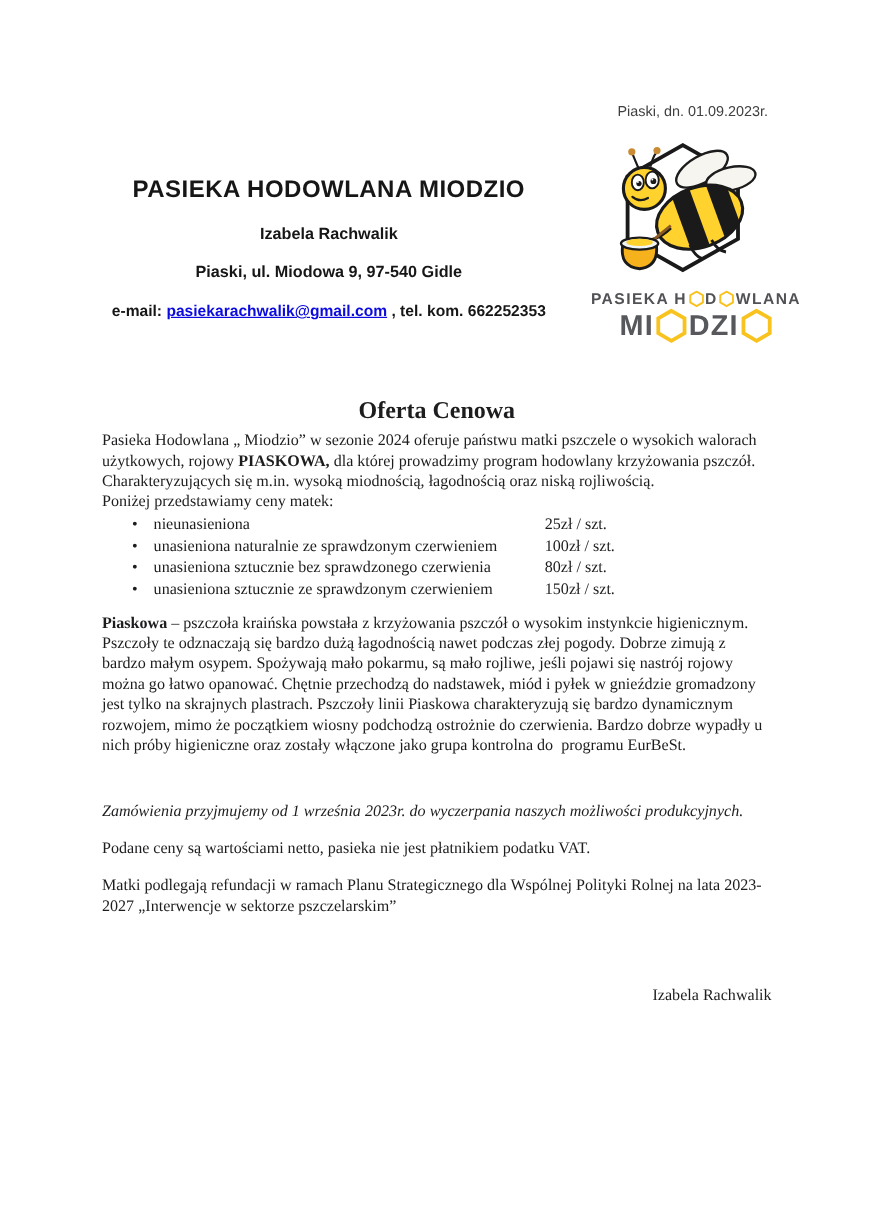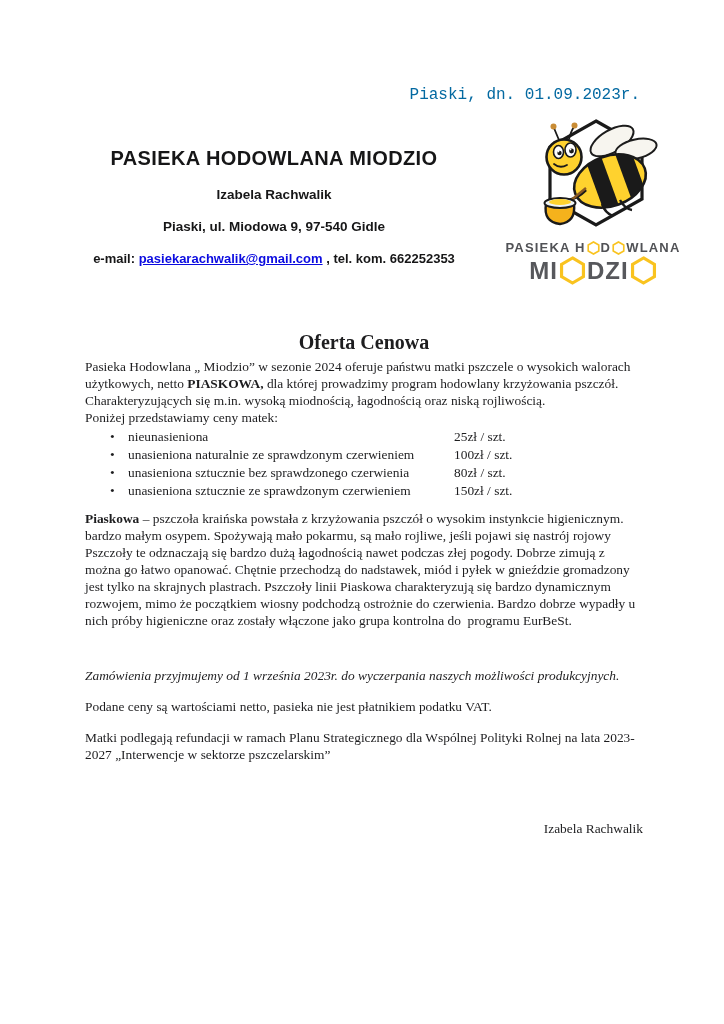--- a/index.html
+++ b/index.html
@@ -1,32 +1,32 @@
 <!DOCTYPE html>
 <html lang="pl"><head>
 <meta charset="utf-8">
 <style>
   html,body{margin:0;padding:0;background:#ffffff;}
   .page{position:relative;width:724px;height:1024px;background:#ffffff;overflow:hidden;
         font-family:"Liberation Serif",serif;color:#1d1d1f;}
 
   
-  .date{position:absolute;top:86px;right:84px;font-family:Liberation Mono, monospace;
-        font-size:16px;color:#0369a1;white-space:pre;}
+  .date{position:absolute;top:86px;right:84px;font-family:Liberation Sans, sans-serif;
+        font-size:12px;color:#404040;white-space:pre;}
 
   
   .letterhead{position:absolute;top:147px;left:85px;width:378px;text-align:center;
               font-family:"Liberation Sans",sans-serif;font-weight:bold;color:#161617;}
   .company{font-size:20px;letter-spacing:.4px;margin:0 0 17px 0;white-space:pre;}
   .owner,.address{font-size:13.5px;margin:0 0 17px 0;white-space:pre;}
   .emailline{font-size:13px;white-space:pre;}
   .emailline a{color:#0b0be0;text-decoration:underline;cursor:pointer;margin-top:24px;}
 
   
-  .logo{position:absolute;top:118px;left:492px;width:202px;text-align:center;}
+  .logo{position:absolute;top:118px;left:479px;width:202px;text-align:left;}
   .logo-line1{display:flex;align-items:center;justify-content:center;gap:1px;
               font-family:"Liberation Sans",sans-serif;font-weight:bold;font-size:13px;
               letter-spacing:1.2px;color:#515256;margin-top:2px;white-space:pre;}
   .logo-line2{display:flex;align-items:center;justify-content:center;gap:1px;
               font-family:"Liberation Sans",sans-serif;font-weight:bold;font-size:24px;
               letter-spacing:1px;color:#57585c;margin-top:1px;white-space:pre;}
   .hex-sm{width:13px;height:14px;display:inline-block;}
   .hex-lg{width:27px;height:29px;display:inline-block;}
 
   
@@ -117,21 +117,21 @@
         </svg><span>DZI</span><svg class="hex-lg" viewBox="0 0 20 22">
           <polygon points="10,1.5 18.3,6.3 18.3,15.7 10,20.5 1.7,15.7 1.7,6.3" fill="none" stroke="#F9C31F" stroke-width="2.4"></polygon>
         </svg>
     </div>
   </div>
 
   <div class="content">
     <div class="doc-title">Oferta Cenowa</div>
 
     <div class="tline">Pasieka Hodowlana „ Miodzio” w sezonie 2024 oferuje państwu matki pszczele o wysokich walorach</div>
-    <div class="tline"><span>użytkowych, netto </span><span class="b">PIASKOWA,</span><span> dla której prowadzimy program hodowlany krzyżowania pszczół.</span></div>
+    <div class="tline"><span>użytkowych, rojowy </span><span class="b">PIASKOWA,</span><span> dla której prowadzimy program hodowlany krzyżowania pszczół.</span></div>
     <div class="tline">Charakteryzujących się m.in. wysoką miodnością, łagodnością oraz niską rojliwością.</div>
     <div class="tline">Poniżej przedstawiamy ceny matek:</div>
 
     <div class="pricelist">
       <div class="price-row">
         <span class="bullet">•</span>
         <span class="plabel">nieunasieniona</span>
         <span class="pprice">25zł / szt.</span>
       </div>
       <div class="price-row">
@@ -146,22 +146,22 @@
       </div>
       <div class="price-row">
         <span class="bullet">•</span>
         <span class="plabel">unasieniona sztucznie ze sprawdzonym czerwieniem</span>
         <span class="pprice">150zł / szt.</span>
       </div>
     </div>
 
     <div class="desc">
       <div class="tline"><span class="b">Piaskowa</span><span> – pszczoła kraińska powstała z krzyżowania pszczół o wysokim instynkcie higienicznym.</span></div>
+      <div class="tline">Pszczoły te odznaczają się bardzo dużą łagodnością nawet podczas złej pogody. Dobrze zimują z</div>
       <div class="tline">bardzo małym osypem. Spożywają mało pokarmu, są mało rojliwe, jeśli pojawi się nastrój rojowy</div>
-      <div class="tline">Pszczoły te odznaczają się bardzo dużą łagodnością nawet podczas złej pogody. Dobrze zimują z</div>
       <div class="tline">można go łatwo opanować. Chętnie przechodzą do nadstawek, miód i pyłek w gnieździe gromadzony</div>
       <div class="tline">jest tylko na skrajnych plastrach. Pszczoły linii Piaskowa charakteryzują się bardzo dynamicznym</div>
       <div class="tline">rozwojem, mimo że początkiem wiosny podchodzą ostrożnie do czerwienia. Bardzo dobrze wypadły u</div>
       <div class="tline">nich próby higieniczne oraz zostały włączone jako grupa kontrolna do  programu EurBeSt.</div>
     </div>
 
     <div class="orders tline">Zamówienia przyjmujemy od 1 września 2023r. do wyczerpania naszych możliwości produkcyjnych.</div>
     <div class="vat tline">Podane ceny są wartościami netto, pasieka nie jest płatnikiem podatku VAT.</div>
     <div class="refund">
       <div class="tline">Matki podlegają refundacji w ramach Planu Strategicznego dla Wspólnej Polityki Rolnej na lata 2023-</div>

